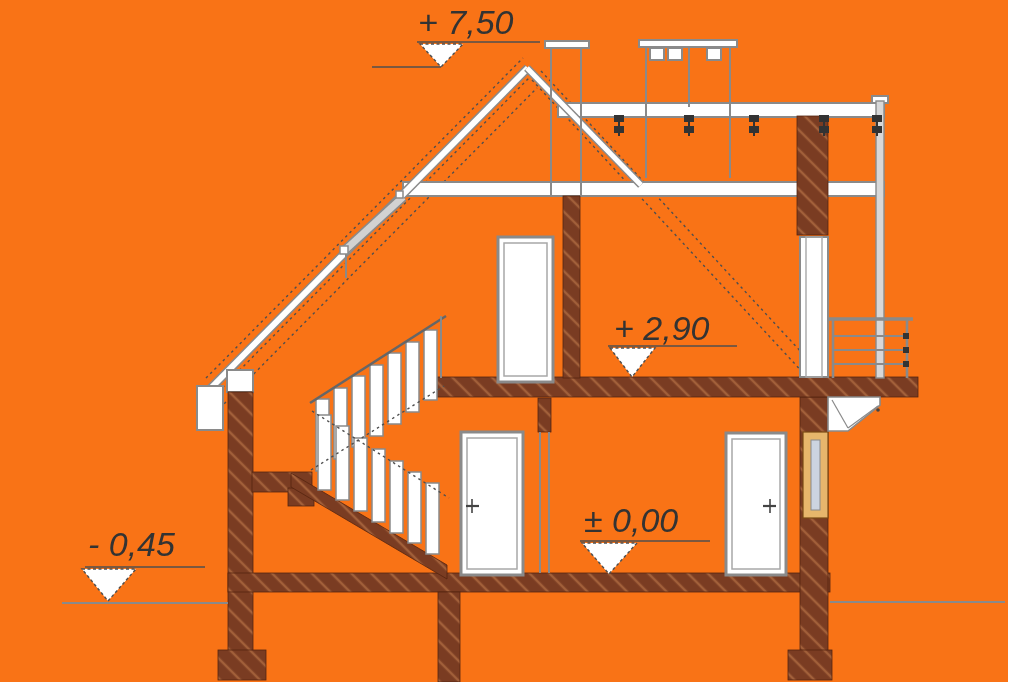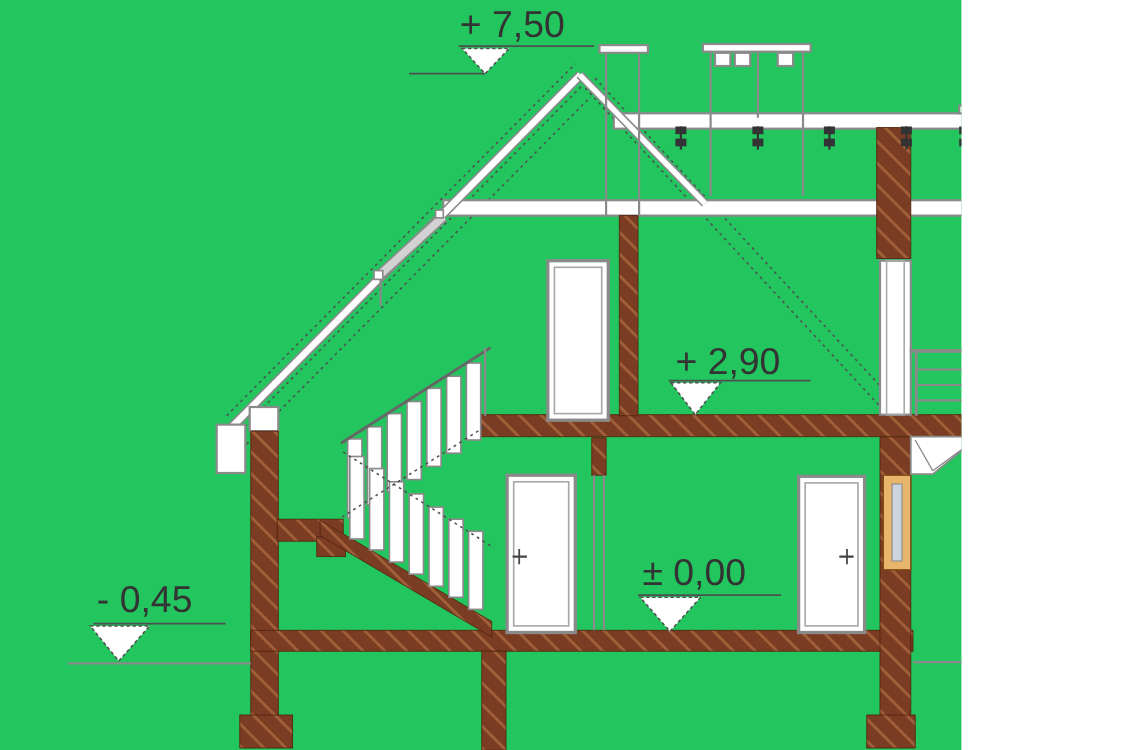--- a/index.html
+++ b/index.html
@@ -1,17 +1,17 @@
 <!DOCTYPE html>
 <html style="--wood: #7a3c22; --wood_light: #a2603a; --wood_dark: #55250f; --line: #8a8a8a; --line_dark: #4f4f4f; --text: #333333; --window_frame: #e7b66b; --window_frame_dark: #7a4a14; --glass: #ccd4e0;"><head>
 <meta charset="utf-8">
 <style>
   html,body{margin:0;padding:0;background:#ffffff;}
-  #stage{position:relative;width:874px;height:682px;background:#22c55e;overflow:hidden;
-         font-family:"Liberation Sans",sans-serif;}
+  #stage{position:relative;width:1008px;height:682px;background:#f97316;overflow:hidden;
+         font-family:"Liberation Sans",sans-serif;font-style:italic;}
   svg{position:absolute;left:0;top:0;}
   .lvl-text{font-family:"Liberation Sans",sans-serif;font-size:34px;fill:var(--text);}
   .thin{stroke:var(--line_dark);stroke-width:1.6;fill:none;}
   .gray{stroke:var(--line);stroke-width:2;fill:none;}
   .dash{stroke:var(--line_dark);stroke-width:1.4;fill:none;stroke-dasharray:2.5 3.5;}
   .tri{fill:#ffffff;stroke:var(--line_dark);stroke-width:1.4;stroke-dasharray:3 2.5;}
   .wood{fill:url(#woodpat);stroke:var(--wood_dark);stroke-width:0.8;}
   .white-box{fill:#ffffff;stroke:var(--line);stroke-width:2;}
   .frame{fill:#ffffff;stroke:var(--line);stroke-width:3;}
   .frame-in{fill:none;stroke:#a8a8a8;stroke-width:1.5;}

